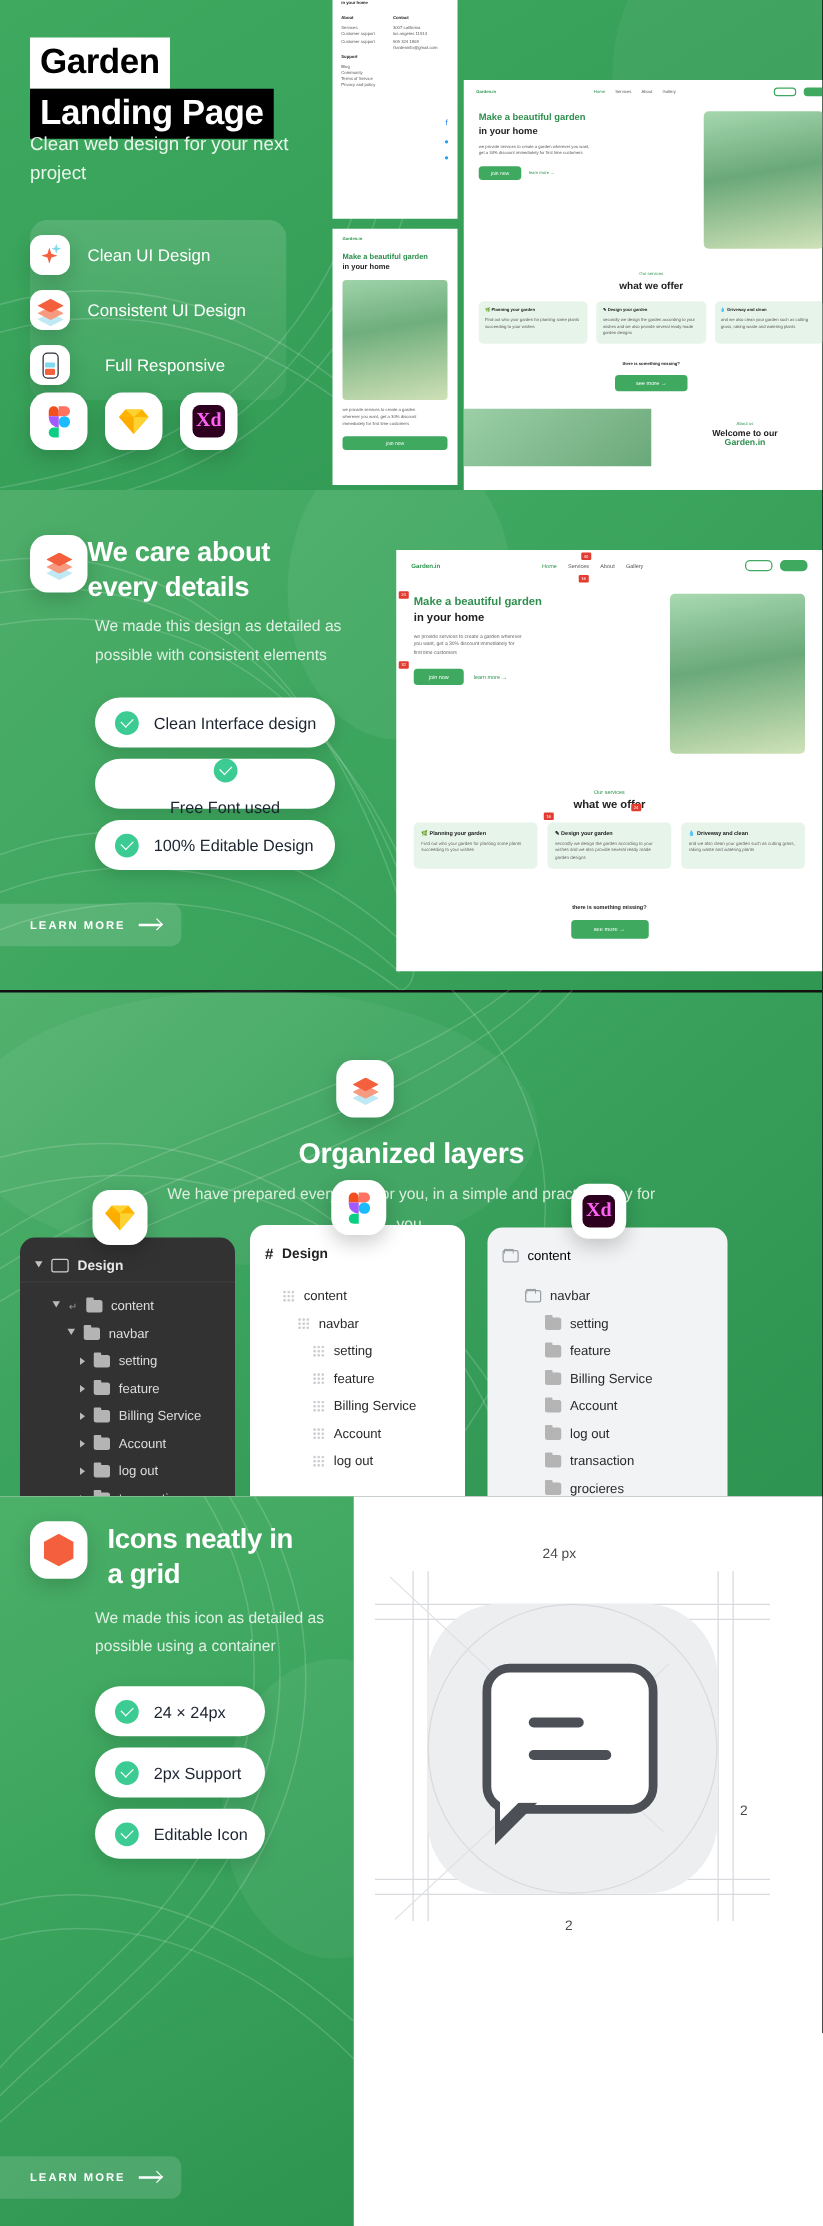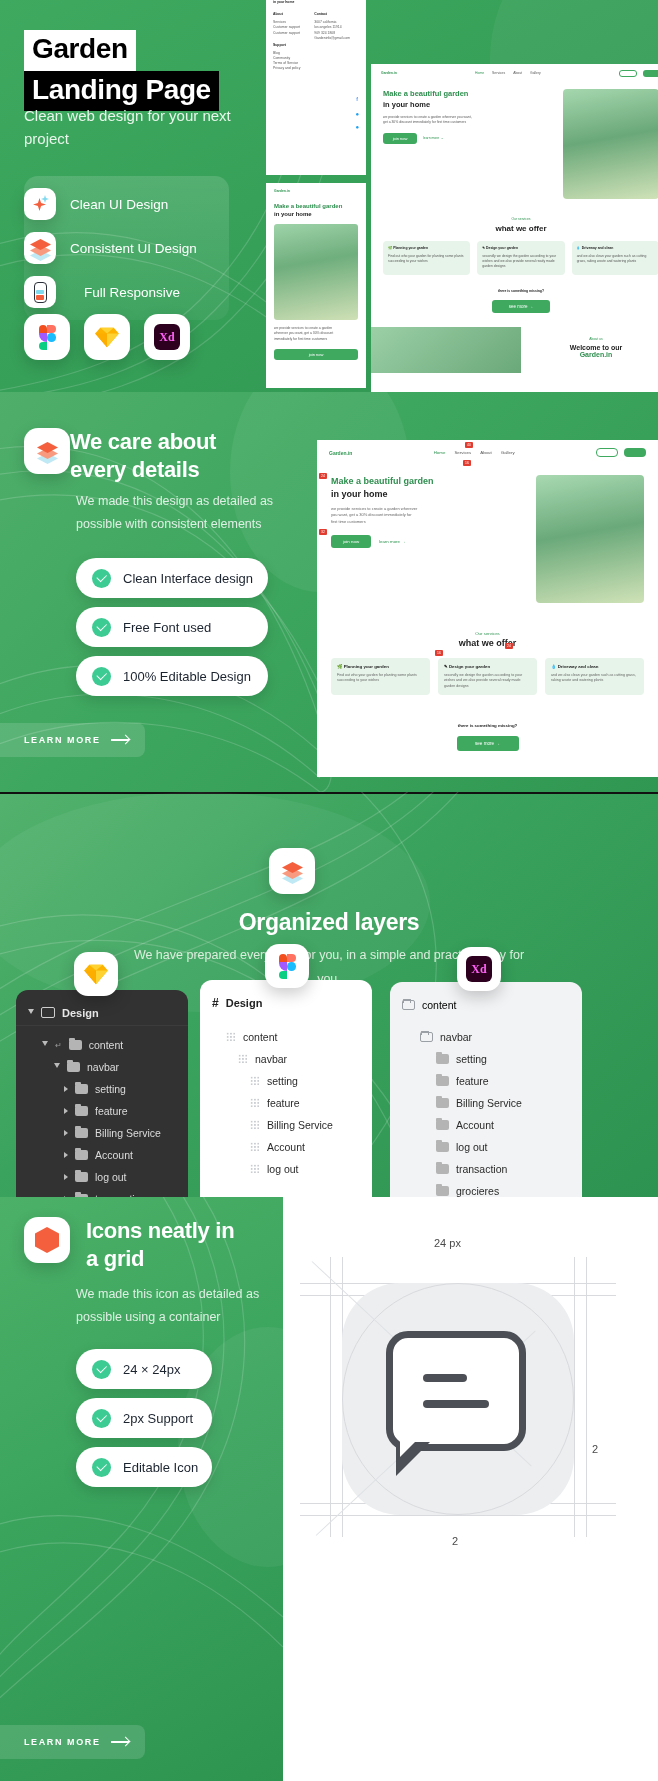--- a/index.html
+++ b/index.html
@@ -69,21 +69,21 @@
   .figma span { position: absolute; width: 8.5px; height: 8.5px; }
   .fg-a { left:0; top:0; background:#f24e1e; border-radius:8.5px 8.5px 0 0; }
   .fg-b { left:8.5px; top:0; background:#ff7262; border-radius:0 8.5px 8.5px 0; }
   .fg-c { left:0; top:8.5px; background:#a259ff; border-radius:0 0 0 8.5px; }
   .fg-d { left:8.5px; top:8.5px; background:#1abcfe; border-radius:50%; }
   .fg-e { left:0; top:17px; background:#0acf83; border-radius:8.5px 0 0 8.5px; }
 
   .sketch { width: 26px; height: 22px; position: relative; }
   .xd { width: 26px; height: 26px; border-radius: 6px; background: #2e001f;
     display:flex; align-items:center; justify-content:center;
-    color:#ff61f6; font-weight:bold; font-size:12px; font-family:"Liberation Serif", serif; }
+    color:#ff61f6; font-weight:bold; font-size:16px; font-family:"Liberation Serif", serif; }
 
   
   .mock { position: absolute; background: #fff; overflow: hidden; }
   .mk-green { background: #3ea95f; }
   .mk-soft { background: #e7f4ea; }
 
   #mockFooter { left: 266px; top: -10px; width: 100px; height: 185px; }
   #mockLeft { left: 266px; top: 183px; width: 100px; height: 205px; }
   #mockRight { left: 371px; top: 64px; width: 300px; height: 330px; }
 
@@ -366,21 +366,21 @@
           </div>
       </div>
       <div class="care-title">We care about every details</div>
     </div>
     <div class="care-sub">We made this design as detailed as possible with consistent elements</div>
 
     <div class="pill" style="top:166px;">
       <span class="chk"></span>
       <span class="t">Clean Interface design</span>
     </div>
-    <div class="pill" style="top:215px;">
+    <div class="pill" style="top:215px;flex-direction:column;">
       <span class="chk"></span>
       <span class="t">Free Font used</span>
     </div>
     <div class="pill" style="top:264px;">
       <span class="chk"></span>
       <span class="t">100% Editable Design</span>
     </div>
 
     <div class="learn" style="left:0;top:331px;padding-left:24px;border-radius:0 8px 8px 0;">
       <span>LEARN MORE</span>

